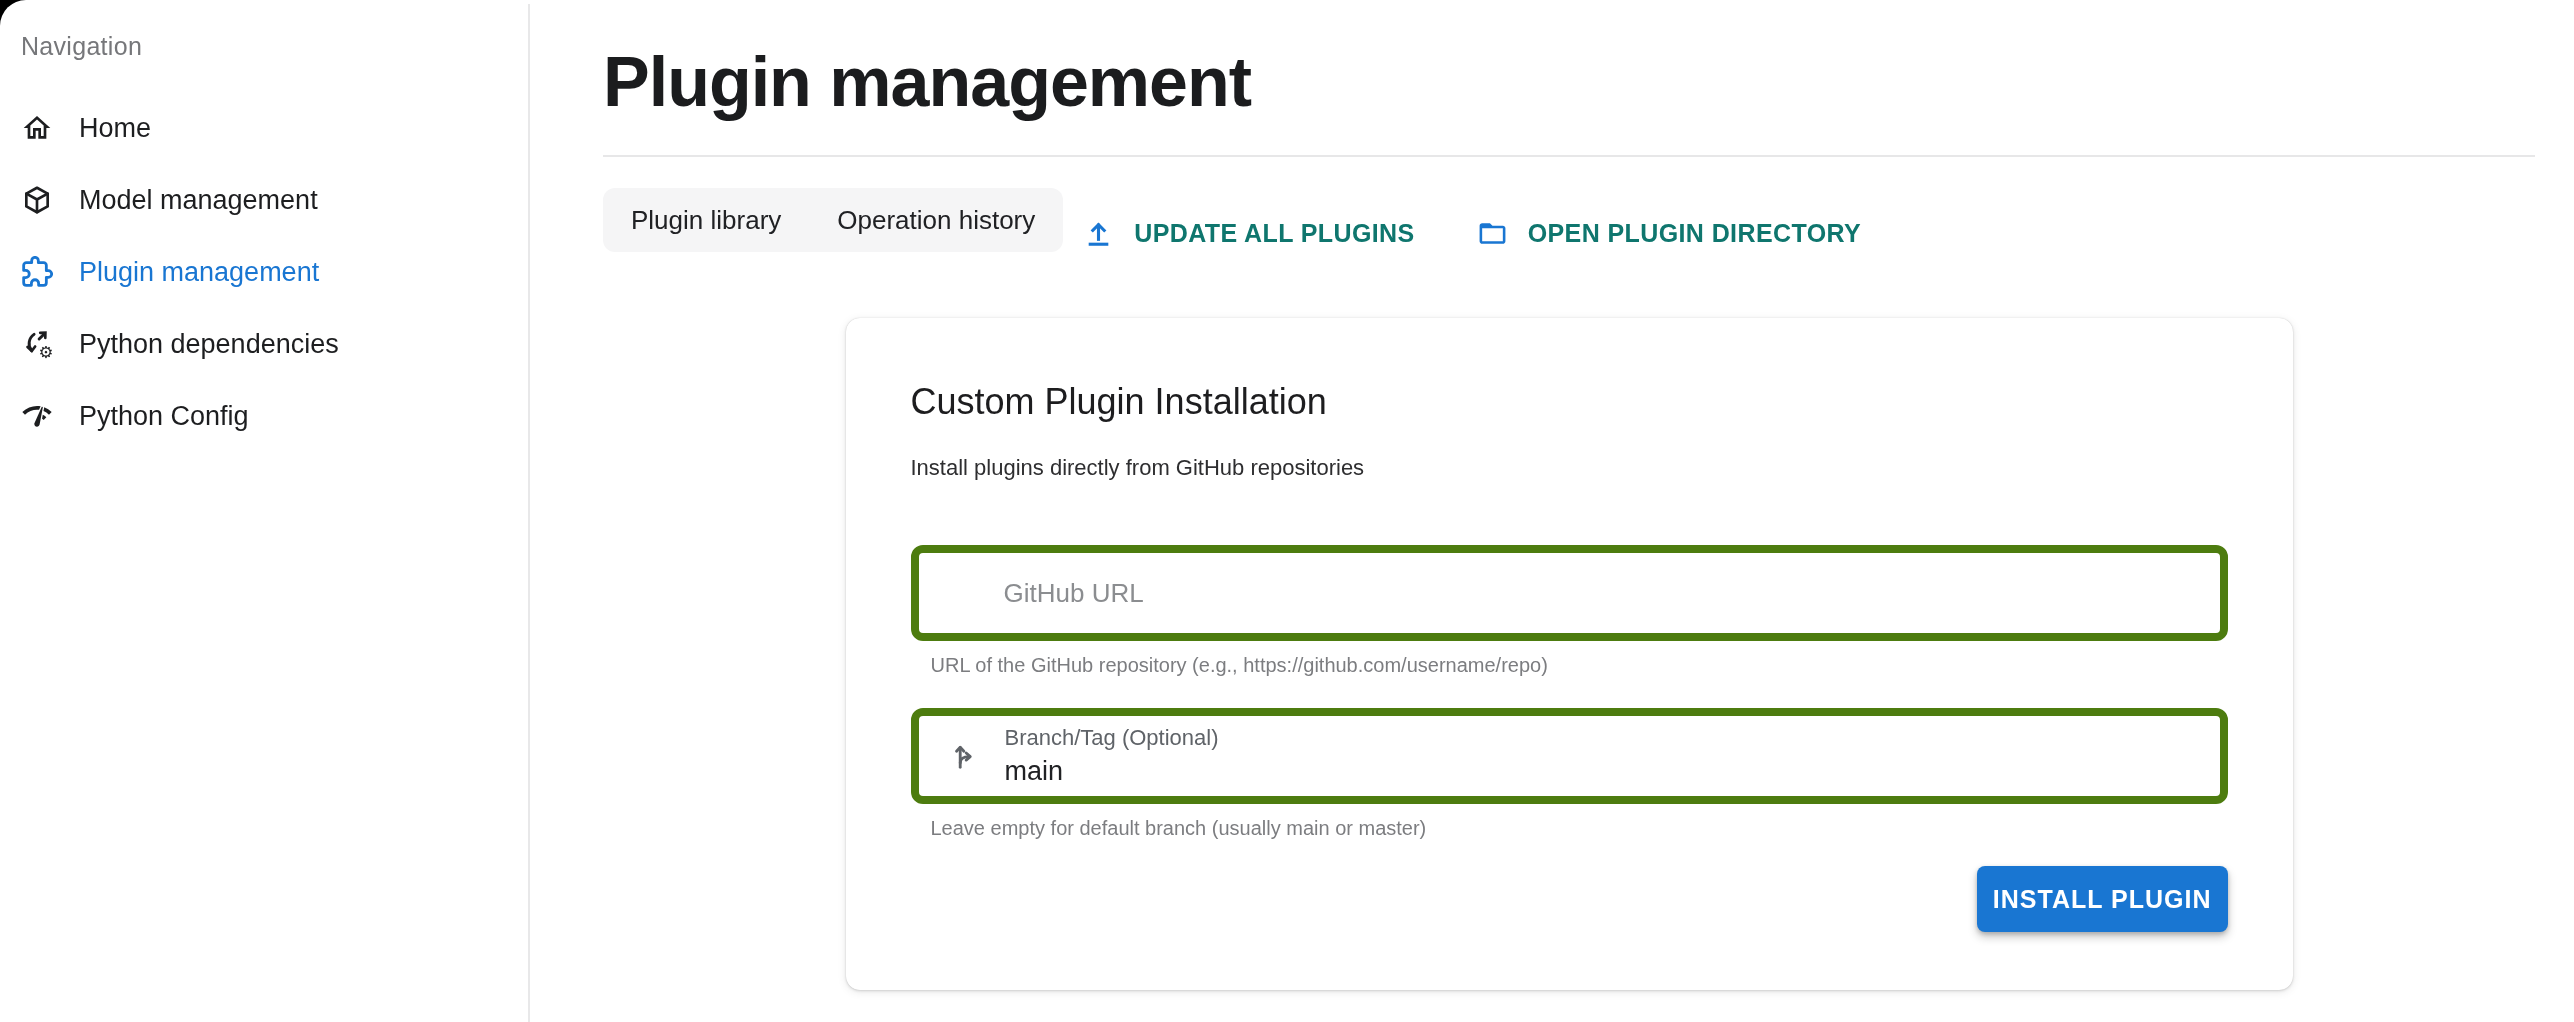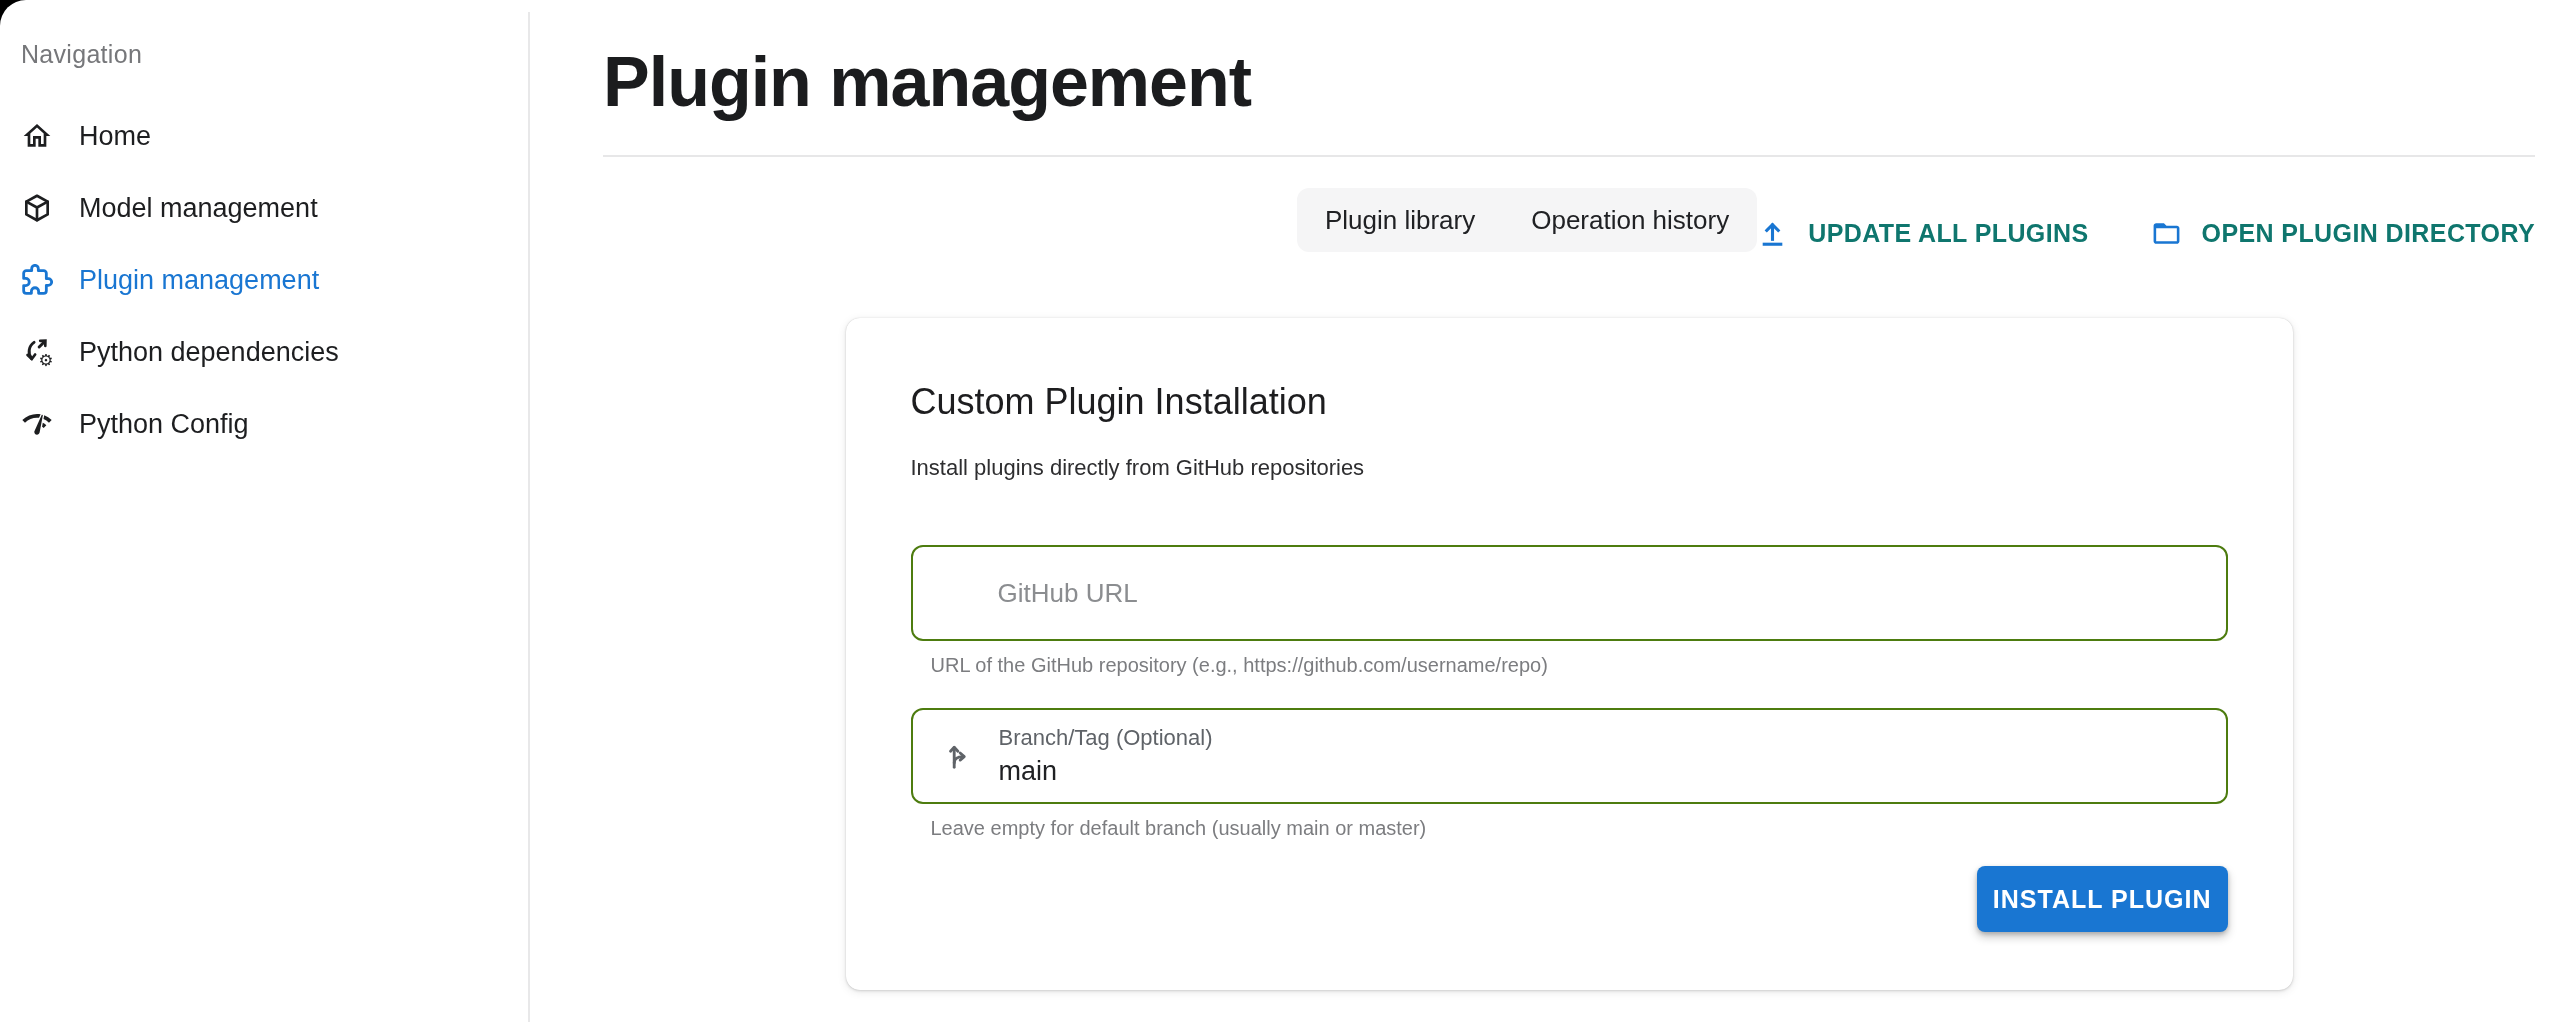--- a/index.html
+++ b/index.html
@@ -10,21 +10,21 @@
     font-family: "Liberation Sans", sans-serif;
     color: #1f2023;
     overflow: hidden;
   }
   
   .corner { position: absolute; top: 0; left: 0; width: 26px; height: 26px; background: #000; z-index: 50; }
   .corner::after { content:''; position:absolute; inset:0; background:#fff; border-top-left-radius: 26px; }
 
   
   .sidebar {
-    position: absolute; top:12px; left:0; bottom:0;
+    position: absolute; top:4px; left:0; bottom:0;
     width: 530px;
     border-right: 2px solid #e8e8e9;
     padding-top: 28px;
     background: #fff;
   }
   .nav-title { margin-left: 21px; font-size: 25px; color: #76777a; letter-spacing: .3px; }
   .nav-list { margin-top: 31px; }
   .nav-item {
     display: flex; align-items: center;
     height: 72px; padding-left: 21px; gap: 26px;
@@ -32,21 +32,21 @@
   }
   .nav-item .nicon { width: 32px; height: 32px; flex: 0 0 32px; display:flex; align-items:center; justify-content:center; }
   .nav-item .nicon svg { width: 32px; height: 32px; }
   .nav-item.active { color: #1976d2; }
 
   
   .main { position: absolute; left: 531px; right: 0; top: 0; bottom: 0; padding: 0 39px 0 72px; }
   .page-title { margin: 47px 0 0 0; font-size: 70px; line-height: 1; font-weight: 700; color: #1b1c1e; letter-spacing: -1px; }
   .title-divider { margin-top: 38px; border-bottom: 2px solid #e7e7e8; }
 
-  .toolbar { margin-top: 31px; display: flex; justify-content: flex-end; align-items: flex-start; }
+  .toolbar { margin-top: 31px; display: flex; justify-content: flex-start; align-items: flex-start; gap: 20px; }
   .tabs { display: inline-flex; height: 64px; background: #f5f5f6; border-radius: 12px; overflow: hidden; }
   .tab { padding: 0 28px; line-height: 64px; font-size: 26px; color: #202124; cursor: pointer; white-space: nowrap; }
   .tab.selected { background: #e2ecf8; color: #1976d2; font-weight: 500; }
 
   .actions { display: flex; gap: 62px; margin-top: 30px; }
   .action-btn { display: flex; align-items: center; gap: 20px; color: #0f766e; font-size: 25px; font-weight: 700; letter-spacing: .4px; cursor: pointer; white-space: nowrap; }
   .action-btn svg { width: 31px; height: 31px; }
 
   
   .card {
@@ -54,21 +54,21 @@
     margin: 66px auto 0;
     background: #fff;
     border-radius: 14px;
     box-shadow: 0 1px 3px rgba(0,0,0,.13), 0 2px 10px rgba(0,0,0,.09), 0 0 1px rgba(0,0,0,.18);
     padding: 63px 65px 0;
   }
   .card-title { margin: 0; font-size: 36px; font-weight: 400; color: #1d1d1f; letter-spacing: 0; }
   .card-subtitle { margin-top: 32px; font-size: 22px; color: #2e2e30; }
 
   .field {
-    border: 2px solid #4d7c0f; border-radius: 12px;
+    border: 8px solid #4d7c0f; border-radius: 12px;
     height: 96px; width: 100%;
     background: #fff;
     display: flex; align-items: center;
   }
   .field.url { margin-top: 64px; }
   .field.url input {
     border: none; outline: none; background: transparent;
     width: 100%; height: 100%;
     padding: 0 20px 0 85px;
     font-size: 26px; font-family: inherit; color: #202124;

